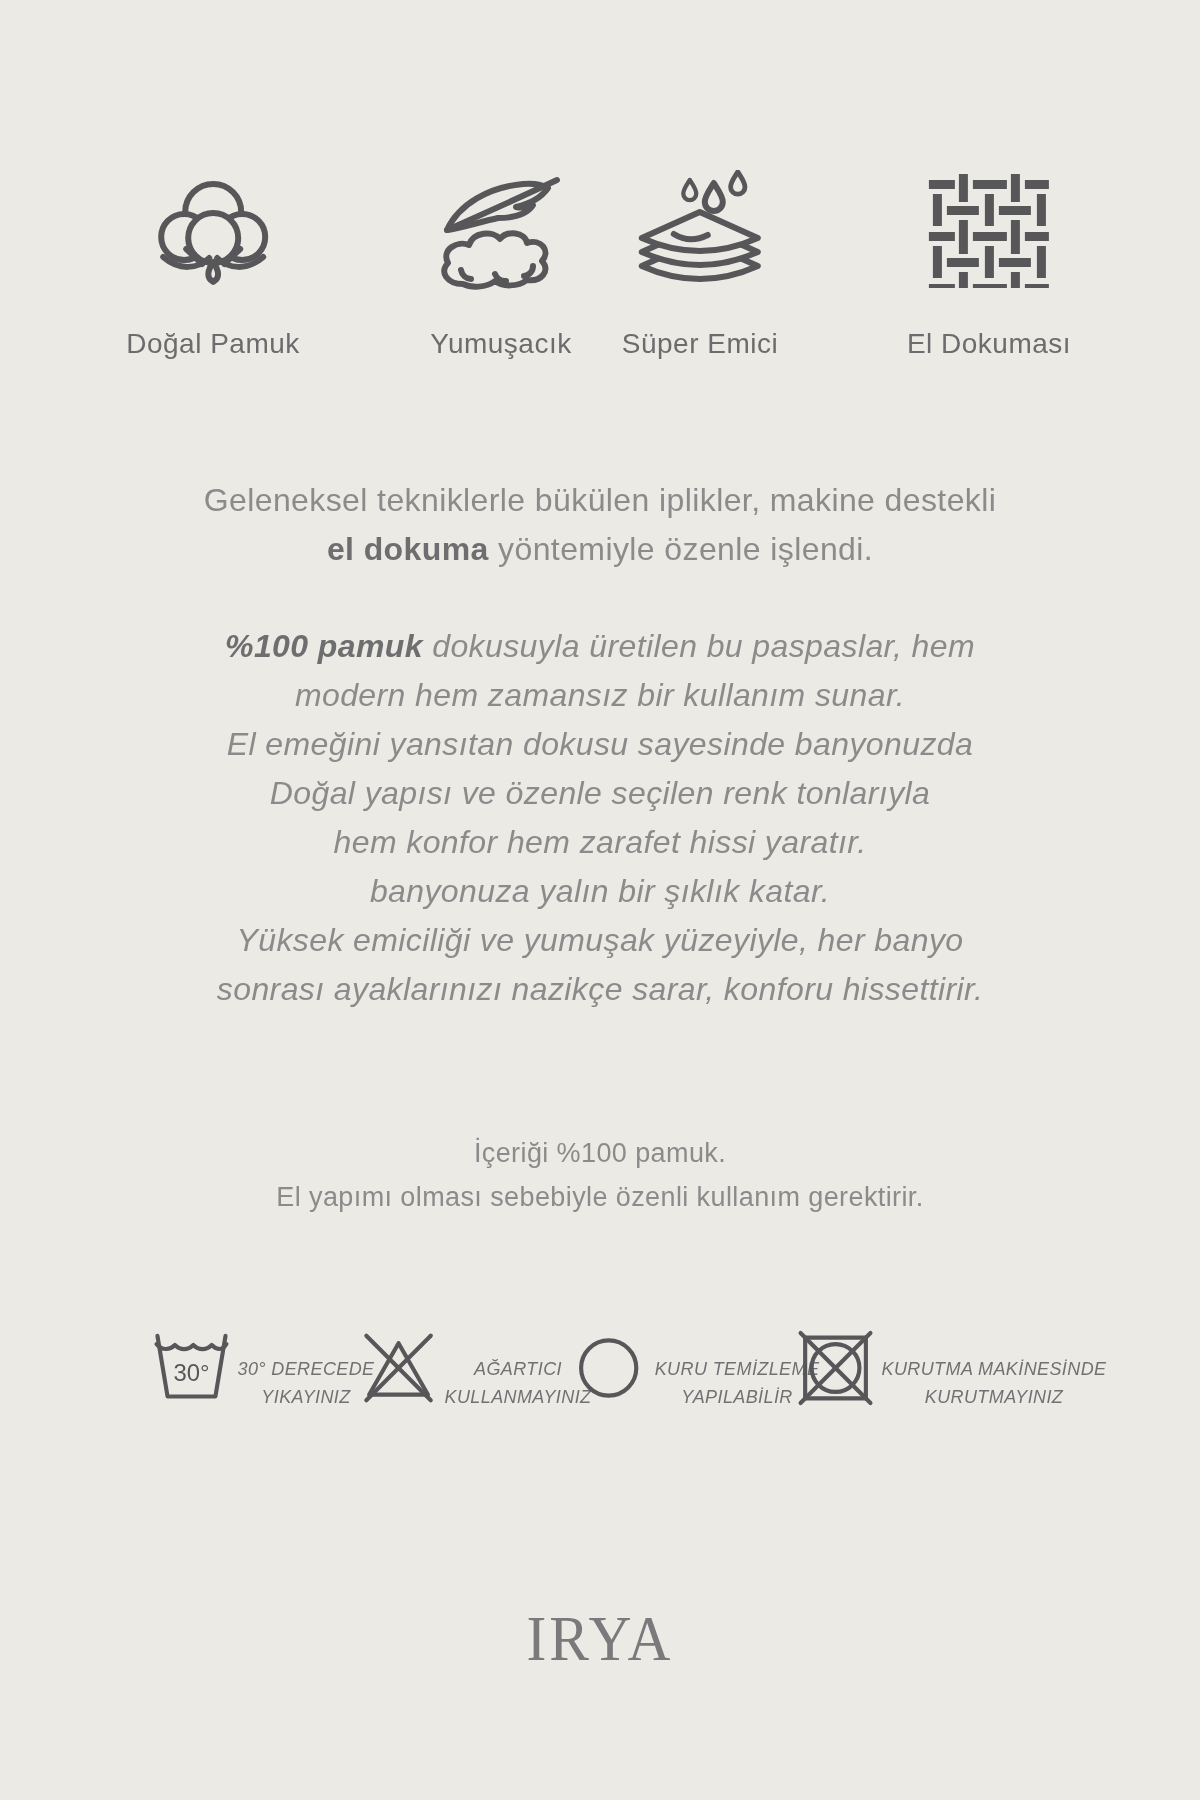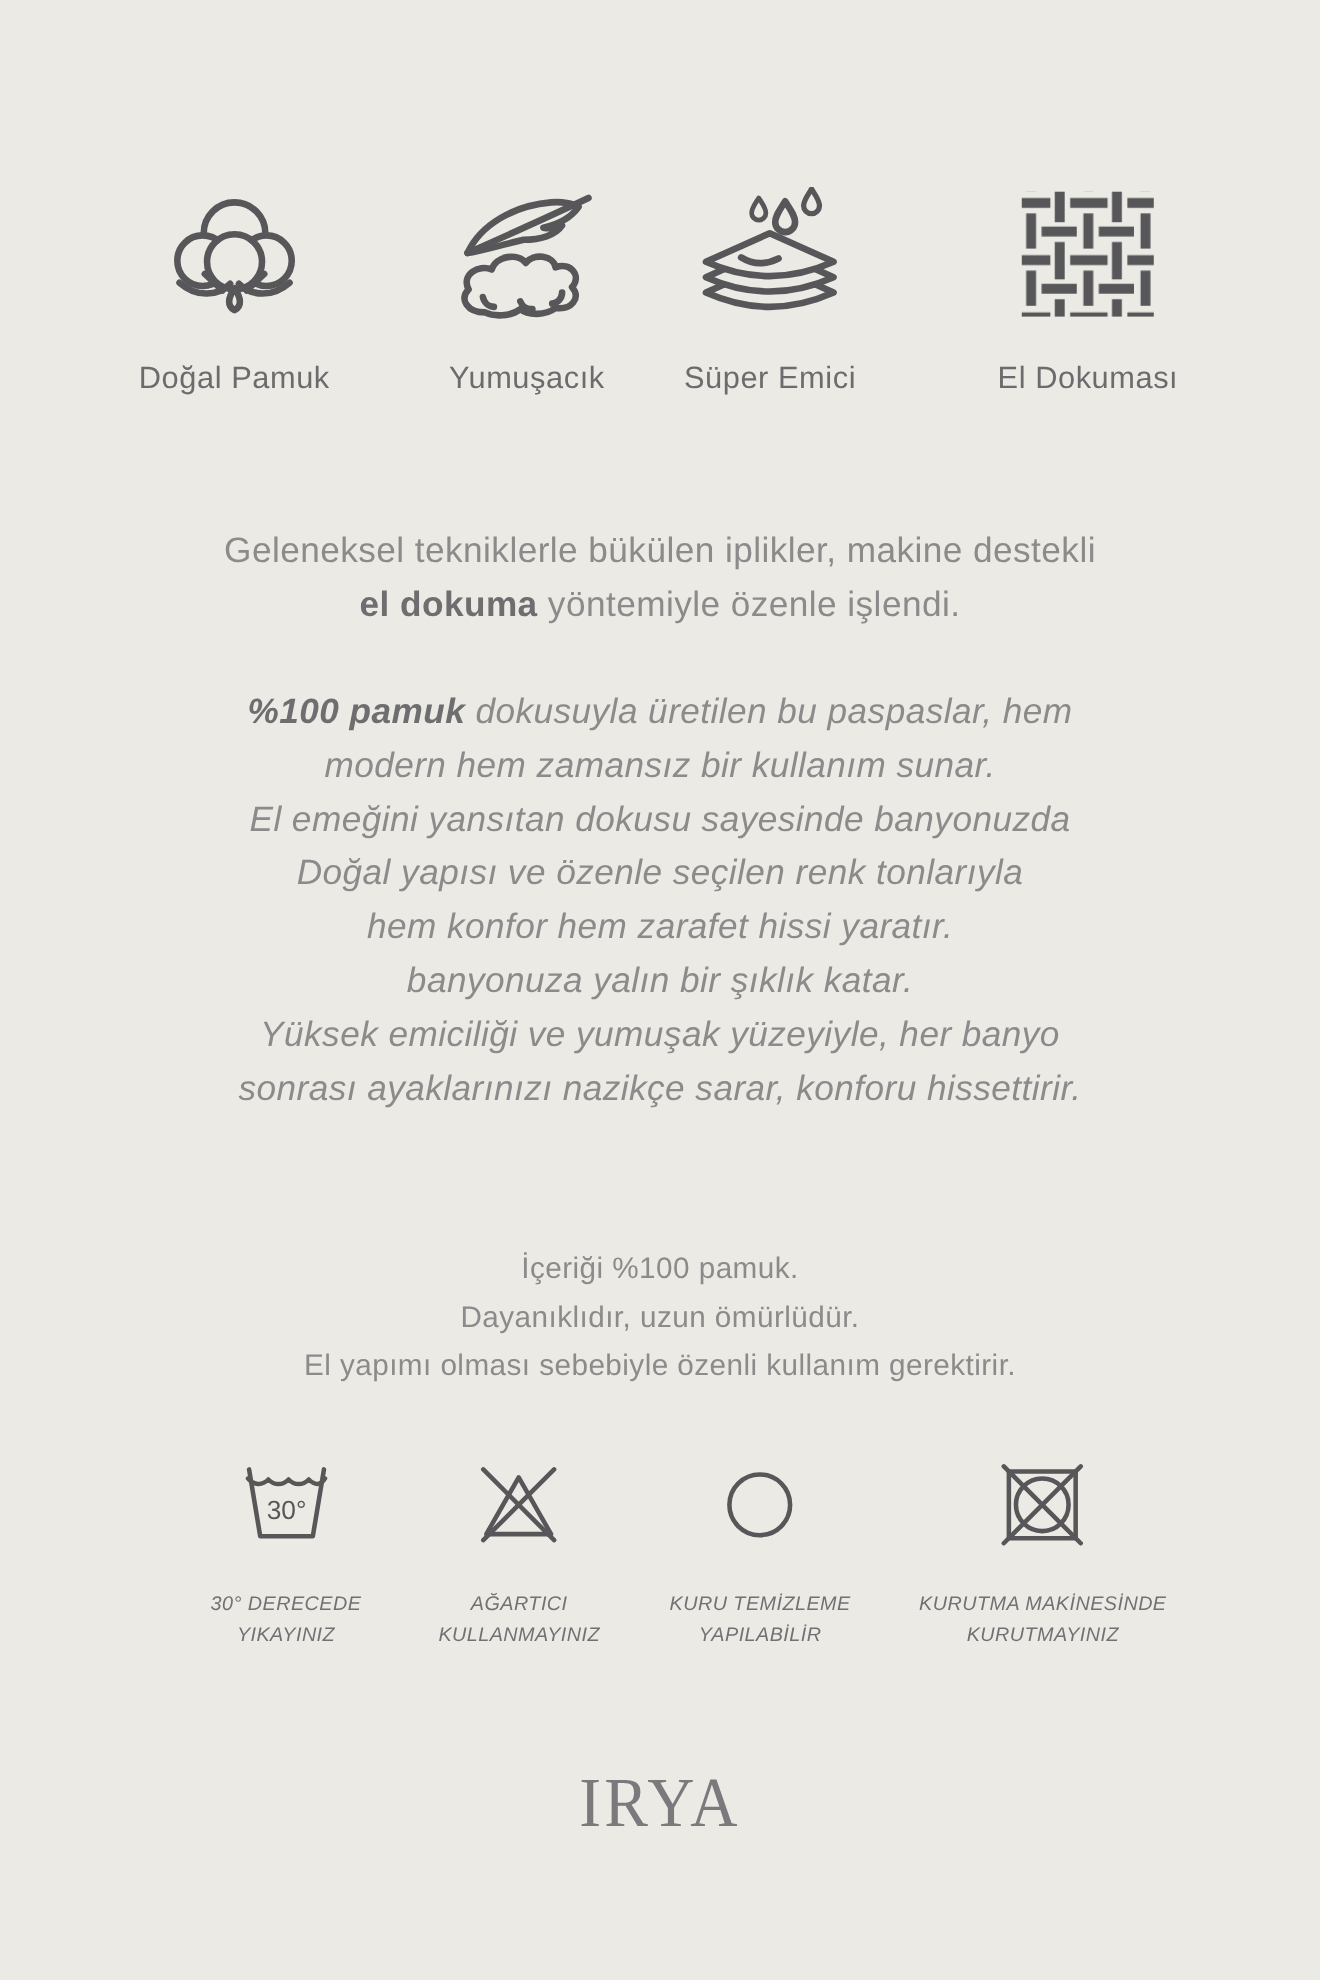--- a/index.html
+++ b/index.html
@@ -9,21 +9,21 @@
     background:#ECEAE5;
     font-family:"Liberation Sans", sans-serif;
     overflow:hidden;
   }
   
   .feature{
     position:absolute;top:170px;
     transform:translateX(-50%);
     display:flex;flex-direction:column;align-items:center;
   }
-  .f1{left:213px}.f2{left:479px}.f3{left:700px}.f4{left:989px}
+  .f1{left:213px}.f2{left:501px}.f3{left:700px}.f4{left:989px}
   .feature .icn{height:122px;display:flex;align-items:center;justify-content:center;}
   .feature-label{
     margin-top:36px;font-size:28px;color:#6C6C6E;letter-spacing:.5px;white-space:nowrap;
   }
   .stroke{stroke:#57575A;fill:none;stroke-linecap:round;stroke-linejoin:round;}
   .sw6{stroke-width:6px;}
   .sw45{stroke-width:4.5px;}
   .fillbg{fill:#ECEAE5;}
   .ink{fill:#57575A;}
   
@@ -32,21 +32,21 @@
     color:#8B8B8B;letter-spacing:.4px;
   }
   .intro{top:476px;font-size:32px;line-height:49px;}
   .description{top:622px;font-size:32px;line-height:49px;font-style:italic;}
   .details{top:1131px;font-size:27px;line-height:44px;}
   .b{font-weight:700;color:#6E6E70;}
   
   .care-item{
     position:absolute;top:1322px;
     transform:translateX(-50%);
-    display:flex;flex-direction:column;align-items:center;
+    display:flex;flex-direction:row;align-items:center;
   }
   .c1{left:260px}.c2{left:472px}.c3{left:691px}.c4{left:948px}
   .care-item .icn{height:92px;display:flex;align-items:center;justify-content:center;}
   .care-label{
     margin-top:30px;font-size:18px;line-height:28px;color:#717174;
     letter-spacing:.4px;text-align:center;white-space:nowrap;font-style:italic;
   }
   .wash-temp{font-family:"Liberation Sans",sans-serif;}
   
   .logo{
@@ -151,21 +151,20 @@
     <div>El emeğini yansıtan dokusu sayesinde banyonuzda</div>
     <div>Doğal yapısı ve özenle seçilen renk tonlarıyla</div>
     <div>hem konfor hem zarafet hissi yaratır.</div>
     <div>banyonuza yalın bir şıklık katar.</div>
     <div>Yüksek emiciliği ve yumuşak yüzeyiyle, her banyo</div>
     <div>sonrası ayaklarınızı nazikçe sarar, konforu hissettirir.</div>
   </div>
 
   <div class="copy details">
     <div>İçeriği %100 pamuk.</div>
-    <div>Dayanıklıdır, uzun ömürlüdür.</div>
     <div>El yapımı olması sebebiyle özenli kullanım gerektirir.</div>
   </div>
 
   <div class="care-item c1">
     <span class="icn">
       <svg width="92" height="92" viewBox="0 0 100 100">
         <g class="stroke sw45">
           <path d="M13,15 L24,81 L76,81 L87,15"></path>
           <path d="M12,24 C18,31 26,31 32,25 C38,31 46,31 52,25 C58,31 66,31 72,25 C78,31 84,31 88,24"></path>
         </g>

